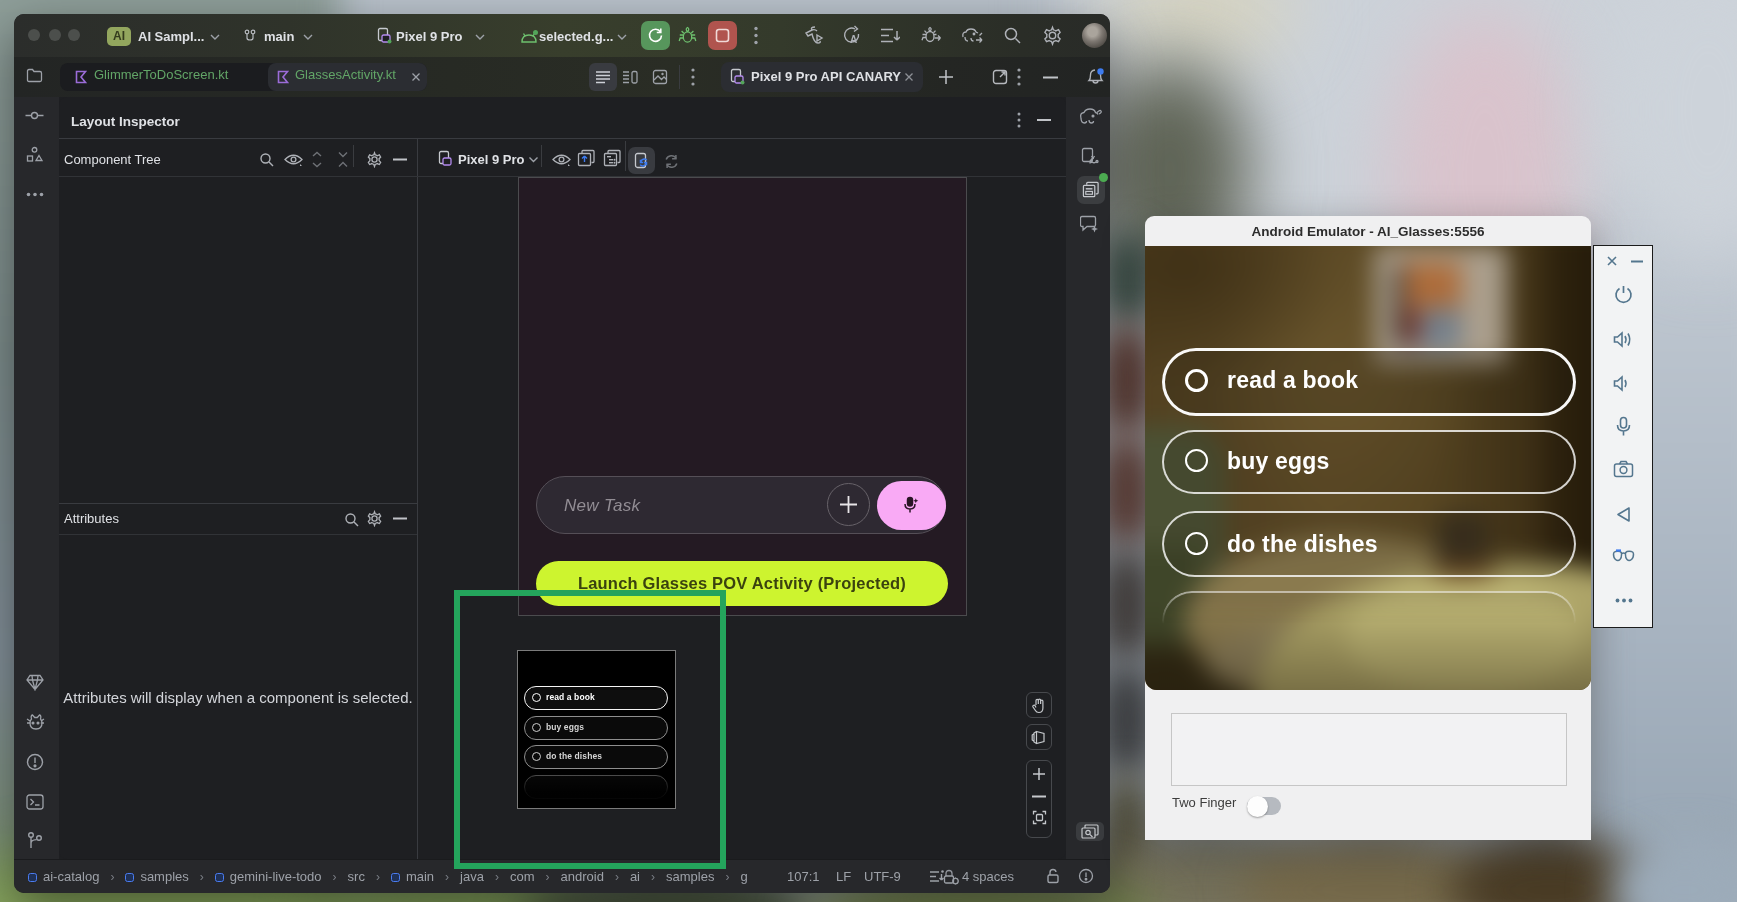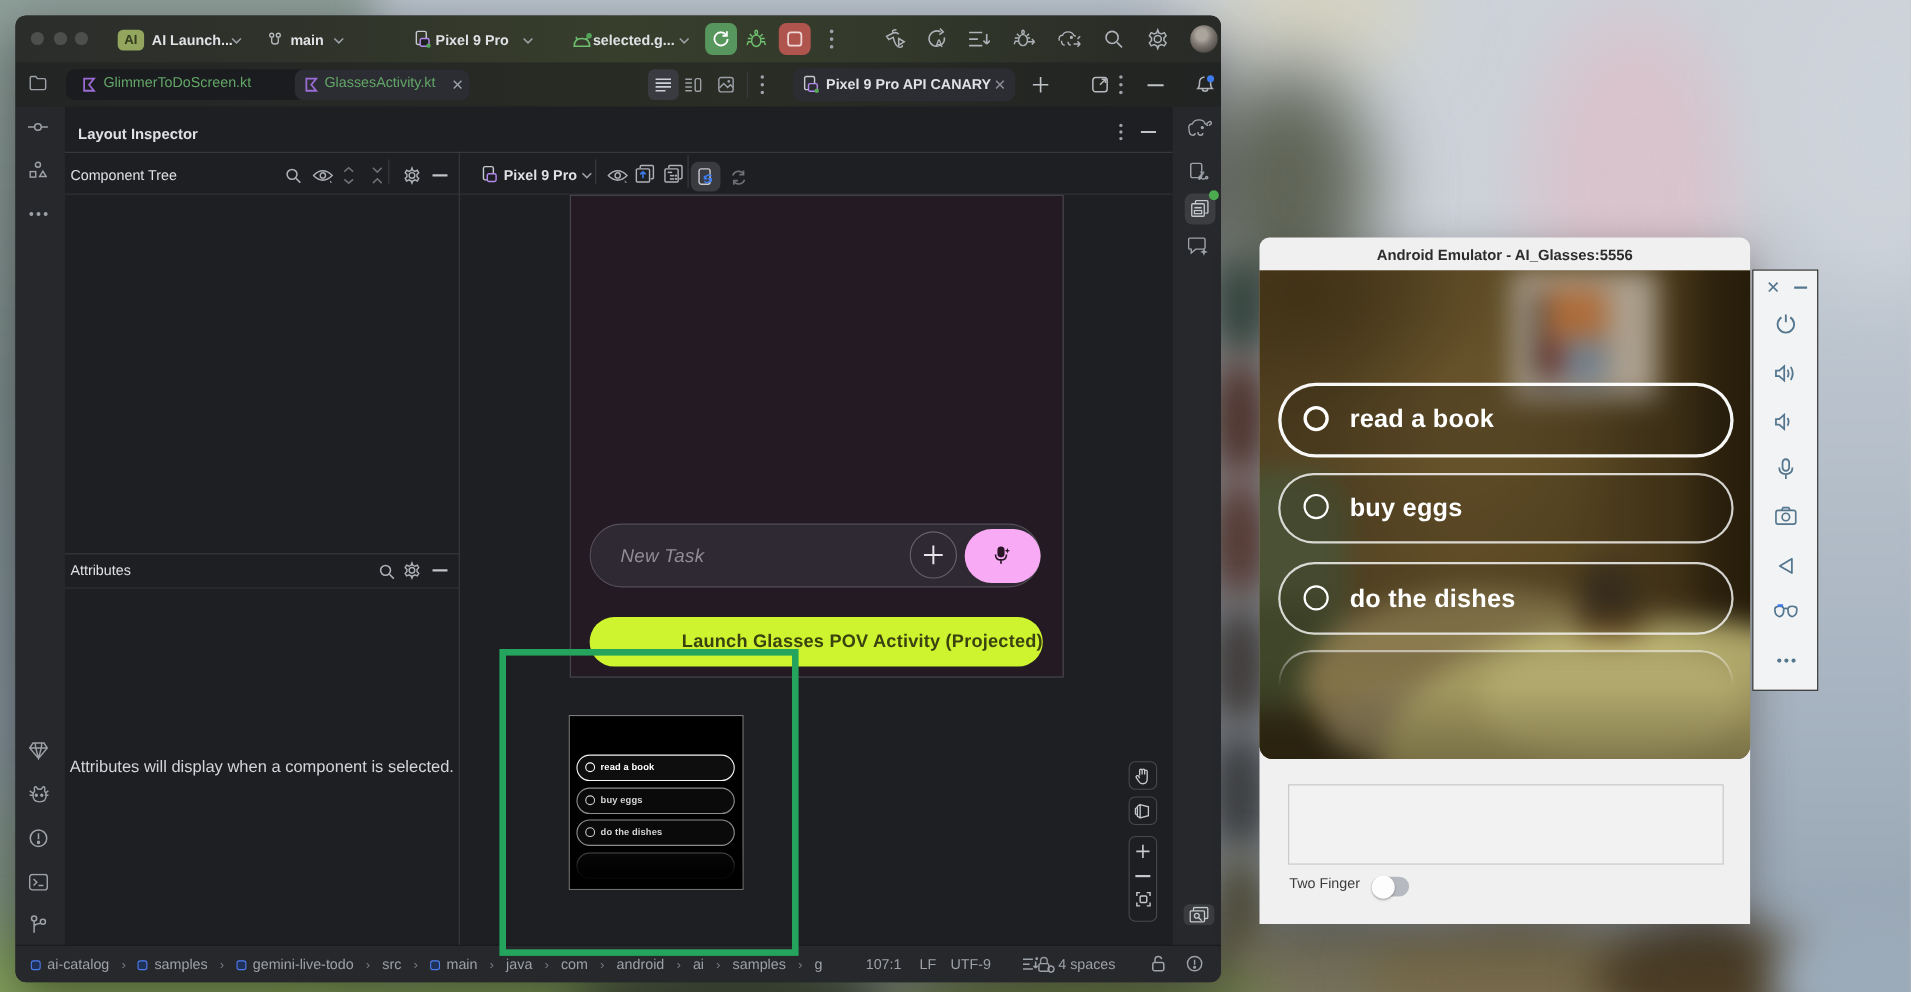--- a/index.html
+++ b/index.html
@@ -70,21 +70,21 @@
     <div class="blob" style="left:300px;top:860px;width:300px;height:110px;background:#7d9b55;filter:blur(22px);"></div>
     <div class="blob" style="left:520px;top:865px;width:300px;height:110px;background:#47543b;filter:blur(22px);"></div>
     <div class="blob" style="left:800px;top:865px;width:360px;height:110px;background:#6f7f49;filter:blur(22px);"></div>
   </div>
   <div id="studio">
     <div id="titlebar">
       <div class="tl" style="left:14px;"></div>
       <div class="tl" style="left:34.5px;"></div>
       <div class="tl" style="left:54px;"></div>
       <div class="abs" style="left:93px;top:13px;width:24px;height:19px;border-radius:5px;background:#93a65e;color:#343b1d;font-size:12px;font-weight:bold;text-align:center;line-height:19px;">AI</div>
-      <div class="abs hdrtxt" style="left:124px;top:15px;">AI Launch...</div>
+      <div class="abs hdrtxt" style="left:124px;top:15px;">AI Sampl...</div>
       <svg class="icon" style="left:195px;top:18px;" width="12" height="10" viewBox="0 0 12 10">
           <path d="M2 3 l4 4 l4-4" stroke="#9da1a8" stroke-width="1.4" fill="none"></path>
         </svg>
       <svg class="icon" style="left:228px;top:14px;" width="16" height="16" viewBox="0 0 16 16">
           <g stroke="#b8bbc0" stroke-width="1.2" fill="none">
             <circle cx="5" cy="4" r="1.8"></circle>
             <circle cx="11" cy="4" r="1.8"></circle>
             <path d="M5 6 v4 M5 10 q0 2 3 2 q3 0 3-2 V6"></path>
           </g>
         </svg>
@@ -379,21 +379,21 @@
             <path d="M10.5 2 v17 M2 10.5 h17" stroke="#e8e5e8" stroke-width="1.8"></path>
           </svg>
         <div class="abs" style="left:358px;top:303px;width:69px;height:49px;border-radius:25px;background:#f9aaf5;"></div>
         <svg class="icon" style="left:384px;top:318px;" width="16" height="18" viewBox="0 0 16 18">
             <g fill="none" stroke="#2a1626" stroke-width="1.5">
               <rect x="4.5" y="1.5" width="5" height="8.5" rx="2.5" fill="#2a1626"></rect>
               <path d="M2 8 q0 5 5 5 q5 0 5-5 M7 13 v3.5"></path>
             </g>
             <path d="M12.8 2.2 l0.7 1.8 1.8 0.7 -1.8 0.7 -0.7 1.8 -0.7-1.8 -1.8-0.7 1.8-0.7z" fill="#2a1626"></path>
           </svg>
-        <div class="abs" style="left:17px;top:383px;width:412px;height:45px;border-radius:23px;background:#cdf42f;color:#3a420f;font-size:16.5px;font-weight:bold;text-align:right;line-height:45px;letter-spacing:0.2px;">Launch Glasses POV Activity (Projected)</div>
+        <div class="abs" style="left:17px;top:383px;width:412px;height:45px;border-radius:23px;background:#cdf42f;color:#3a420f;font-size:16.5px;font-weight:bold;text-align:center;line-height:45px;letter-spacing:0.2px;">Launch Glasses POV Activity (Projected)</div>
       </div>
 
       <div class="abs" style="left:458px;top:553px;width:159px;height:159px;background:#000;border:1px solid #7b7b7b;overflow:hidden;">
         <div class="abs" style="left:6px;top:35px;width:144px;height:24px;border-radius:12px;border:1.5px solid #f5f5f5;background:#0e0e0e;"></div>
         <div class="abs" style="left:6px;top:65px;width:144px;height:24px;border-radius:12px;border:1px solid #8e8e8e;background:#0a0a0a;"></div>
         <div class="abs" style="left:6px;top:94px;width:144px;height:24px;border-radius:12px;border:1px solid #8e8e8e;background:#0a0a0a;"></div>
         <div class="abs" style="left:6px;top:124px;width:144px;height:24px;border-radius:12px;border:1px solid #6e6e6e;background:#0a0a0a;"></div>
         <div class="pvc" style="left:14px;top:42px;"></div>
           <div class="pvt" style="left:28px;top:41px;">read a book</div>
         <div class="pvc" style="left:14px;top:72px;border-color:#cdcdcd;"></div>

